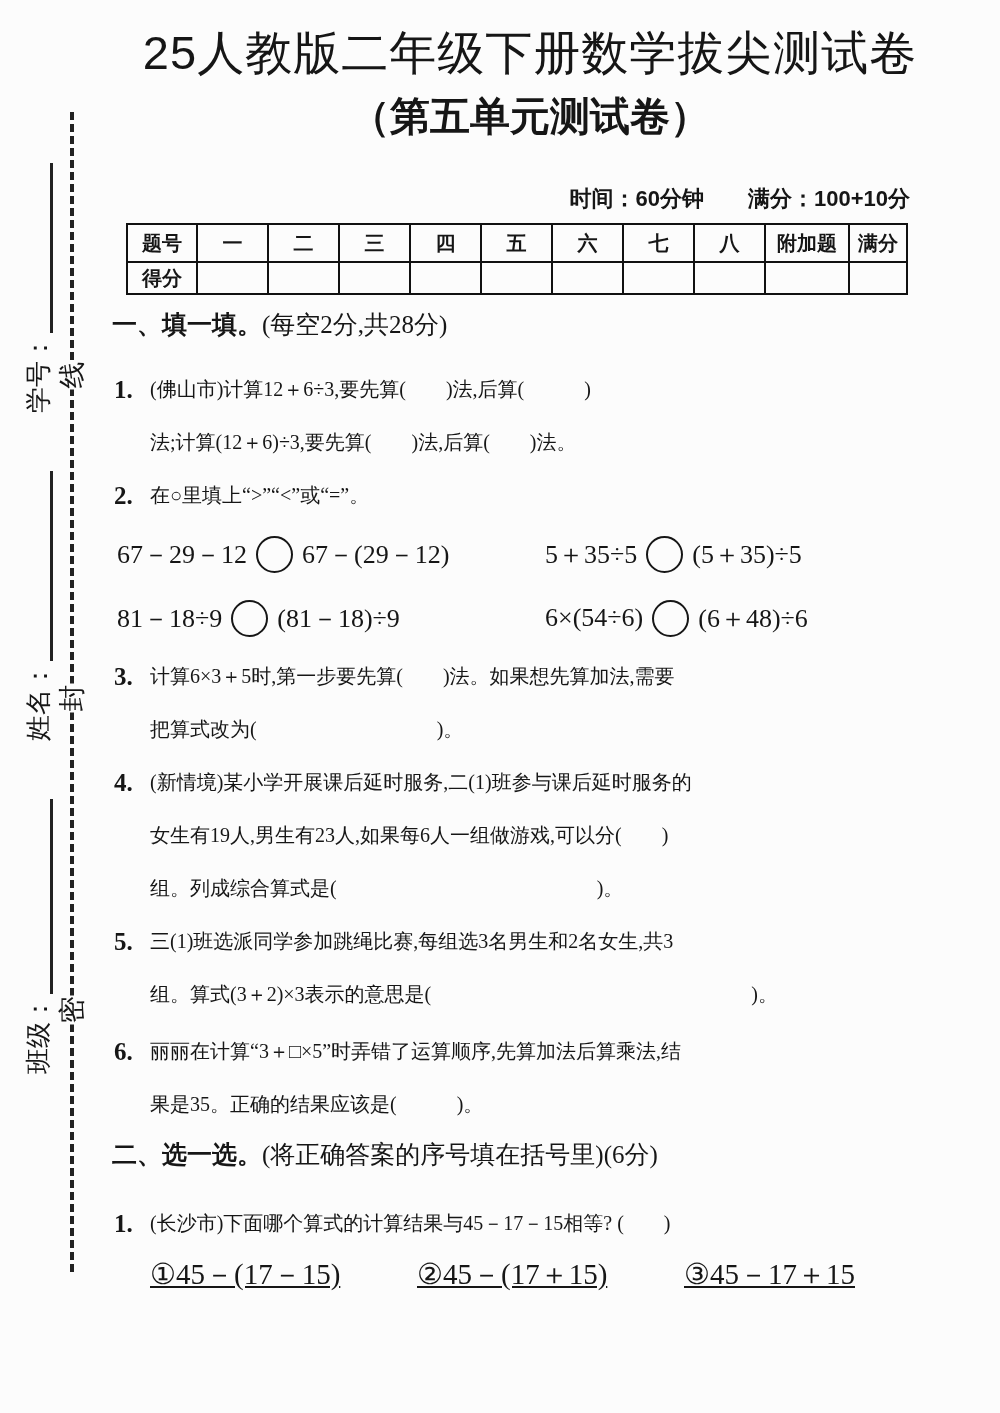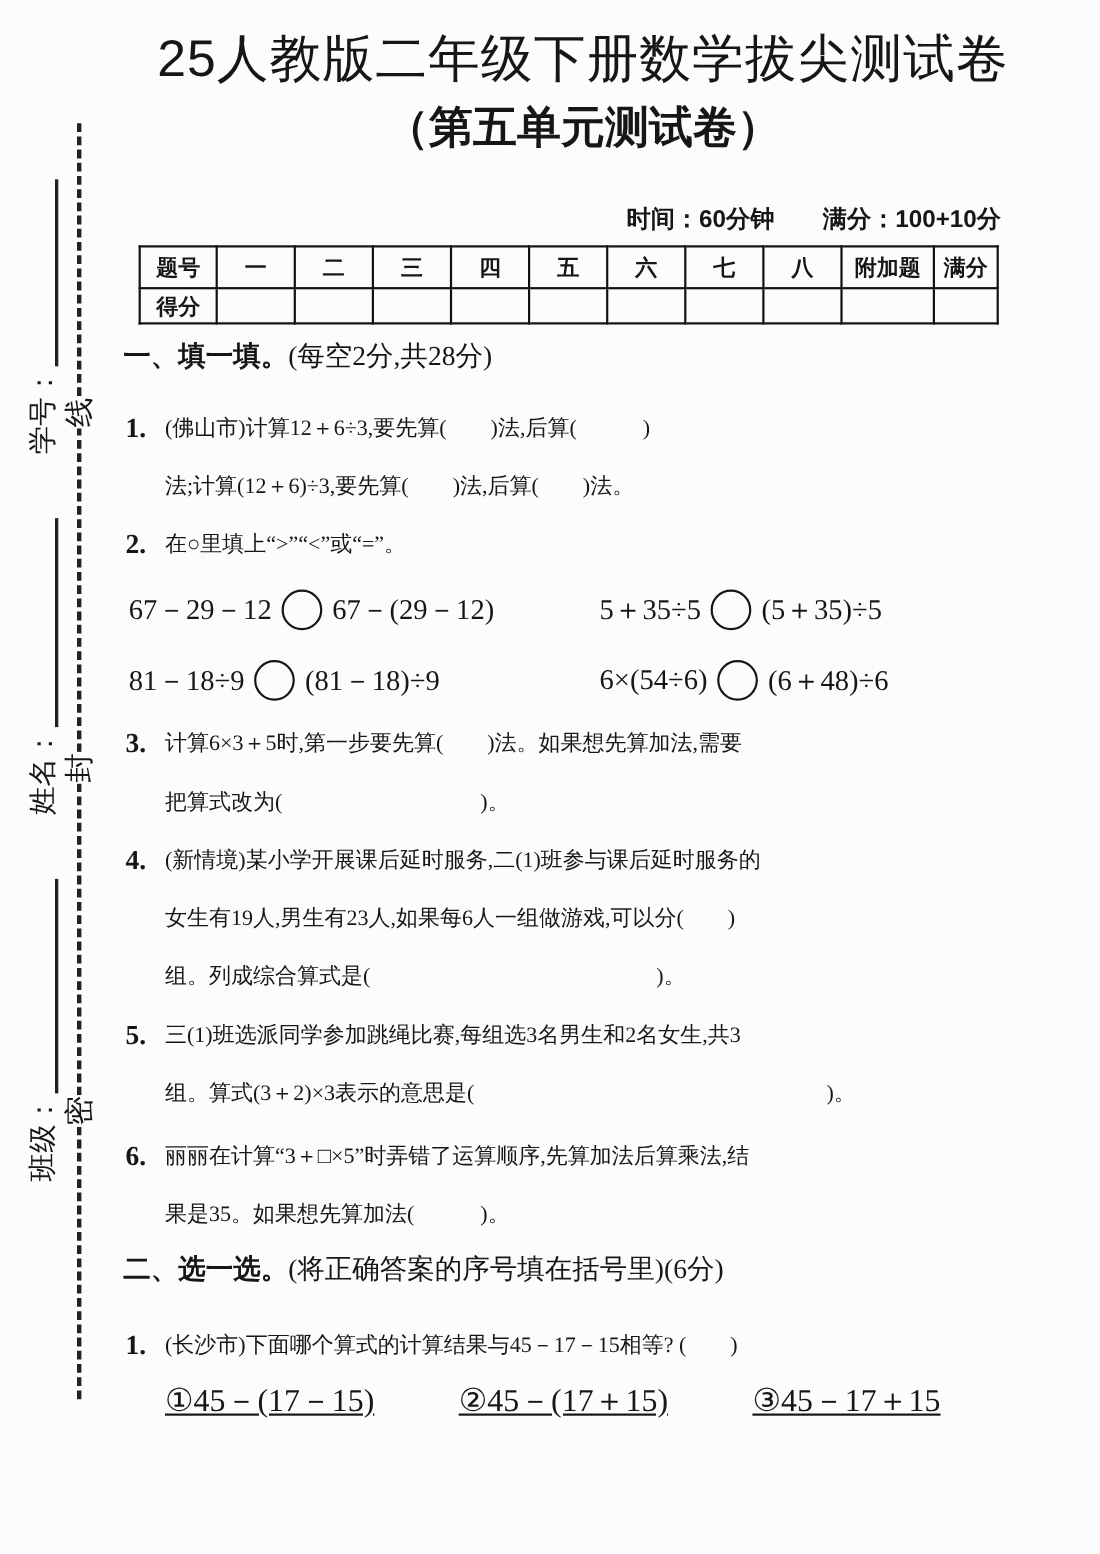--- a/index.html
+++ b/index.html
@@ -188,21 +188,21 @@
 
     <div class="question">
       <span class="qnum">5.</span>
       <div class="qline">三(1)班选派同学参加跳绳比赛,每组选3名男生和2名女生,共3</div>
       <div class="qline">组。算式(3＋2)×3表示的意思是(　　　　　　　　　　　　　　　　)。</div>
     </div>
 
     <div class="question q6">
       <span class="qnum">6.</span>
       <div class="qline">丽丽在计算“3＋□×5”时弄错了运算顺序,先算加法后算乘法,结</div>
-      <div class="qline">果是35。如果想先算加法(　　　)。</div>
+      <div class="qline">果是35。正确的结果应该是(　　　)。</div>
     </div>
 
     <div class="sec-heading sec2">
       <span class="sec-title">二、选一选。</span><span class="sec-note">(将正确答案的序号填在括号里)(6分)</span>
     </div>
 
     <div class="question s2q1">
       <span class="qnum">1.</span>
       <div class="qline">(长沙市)下面哪个算式的计算结果与45－17－15相等? (　　)</div>
     </div>

